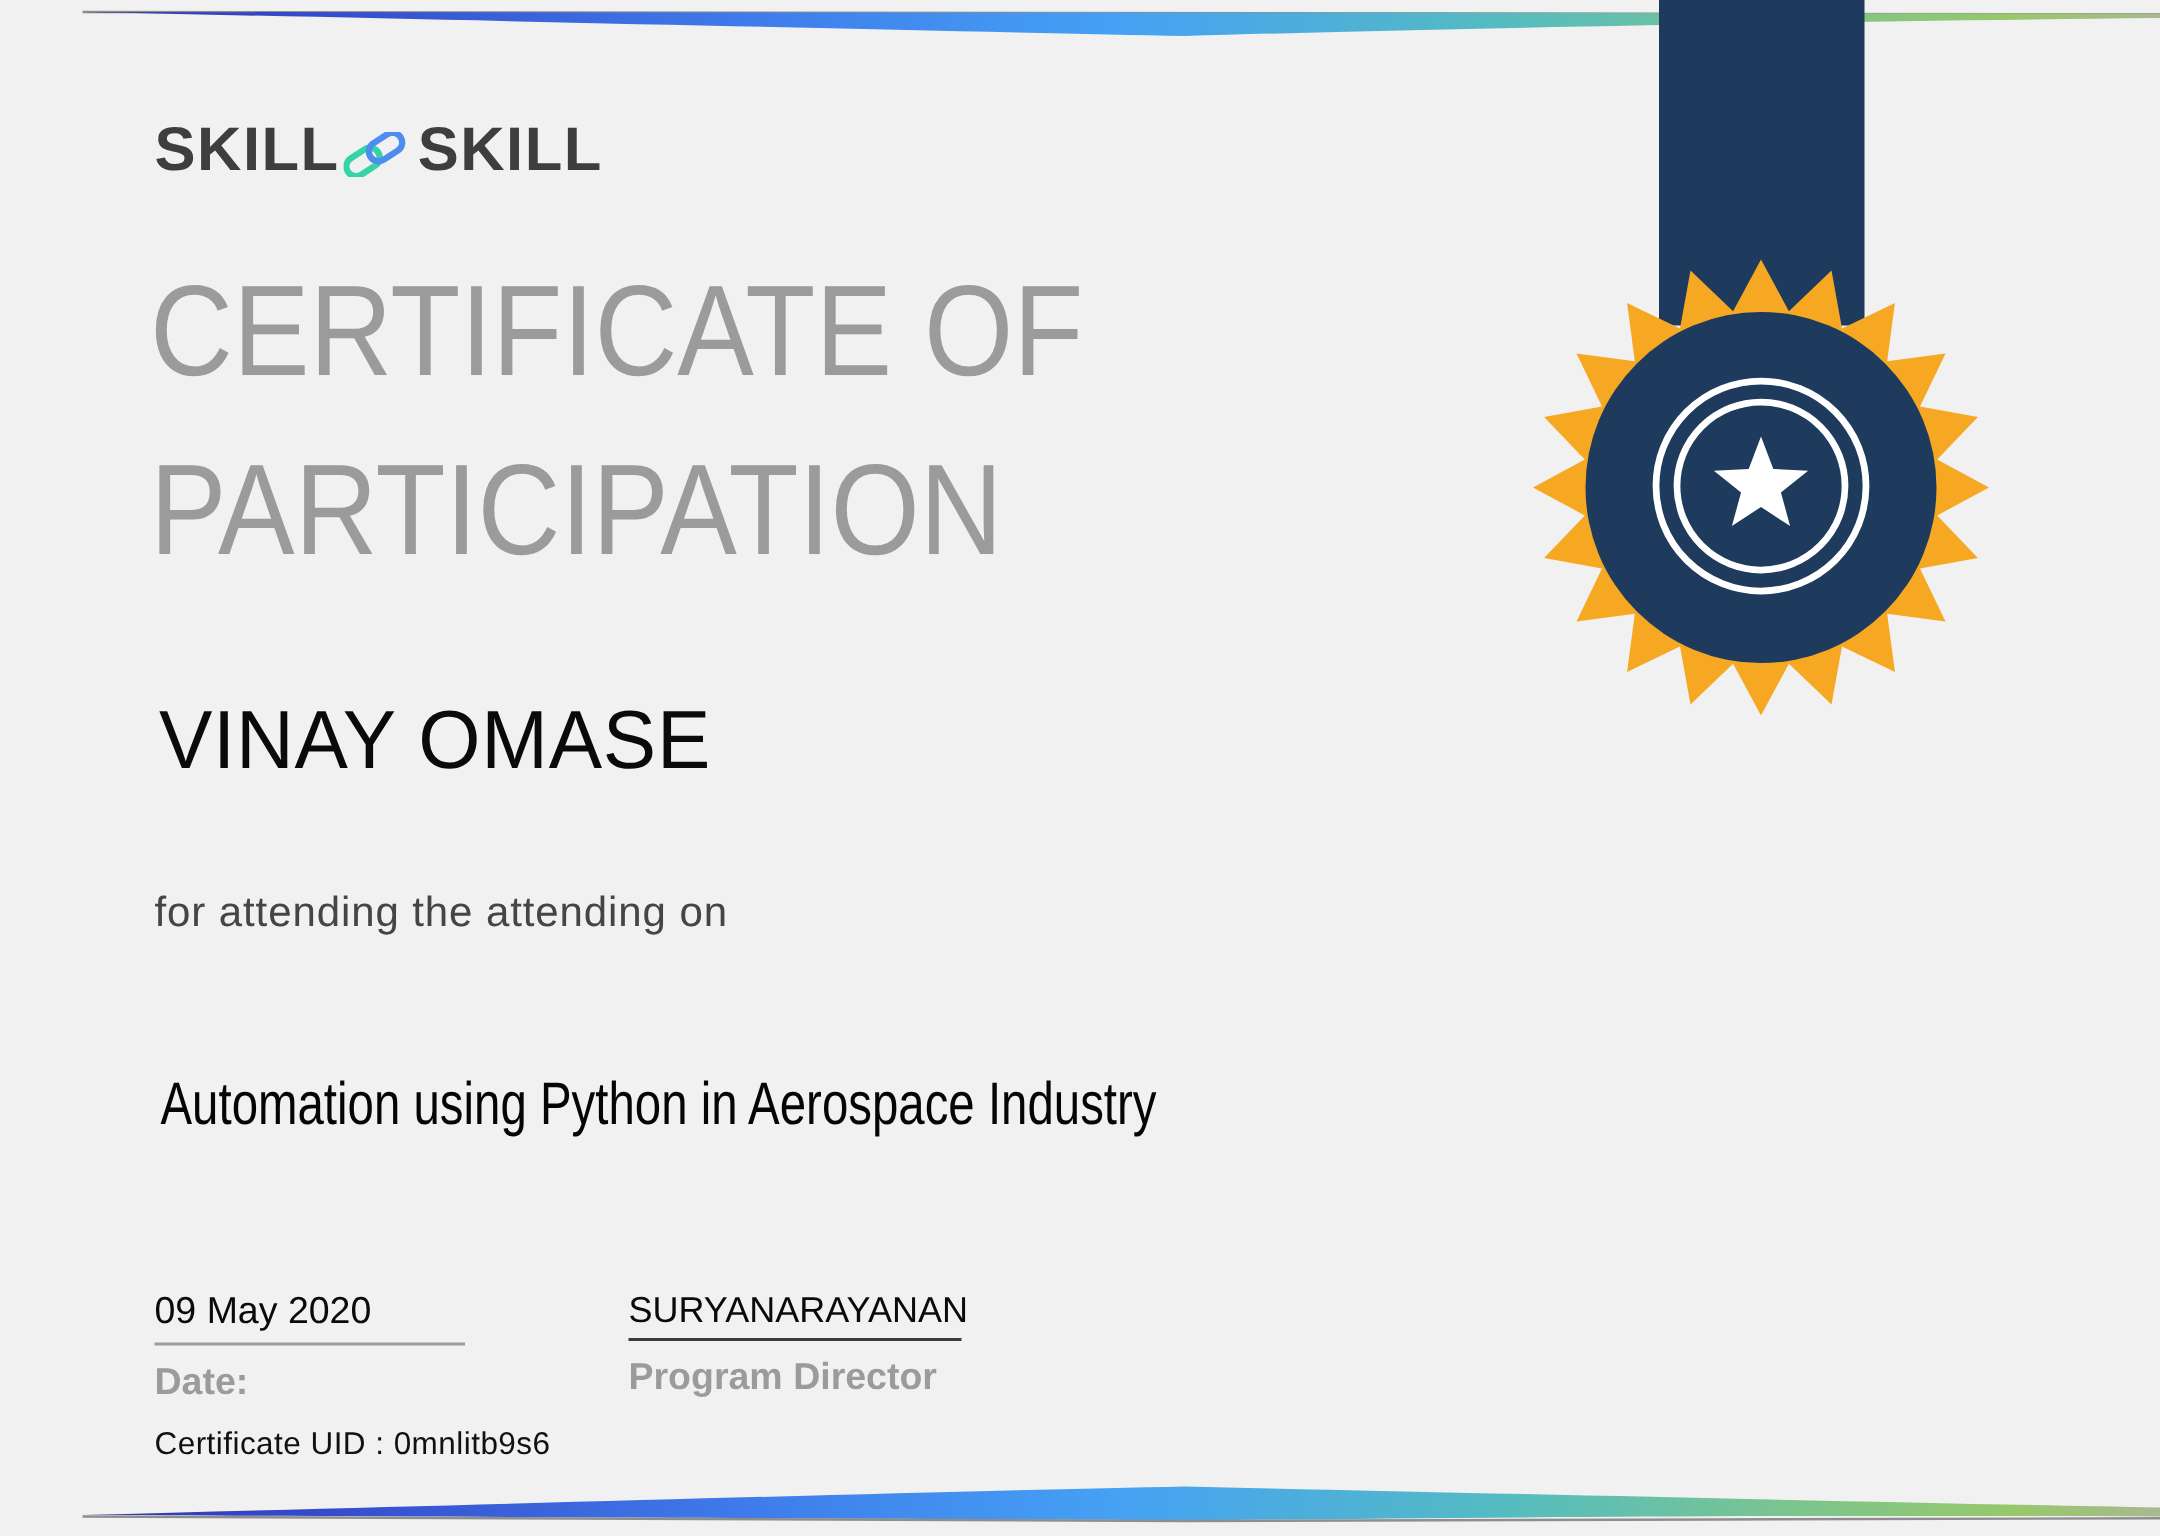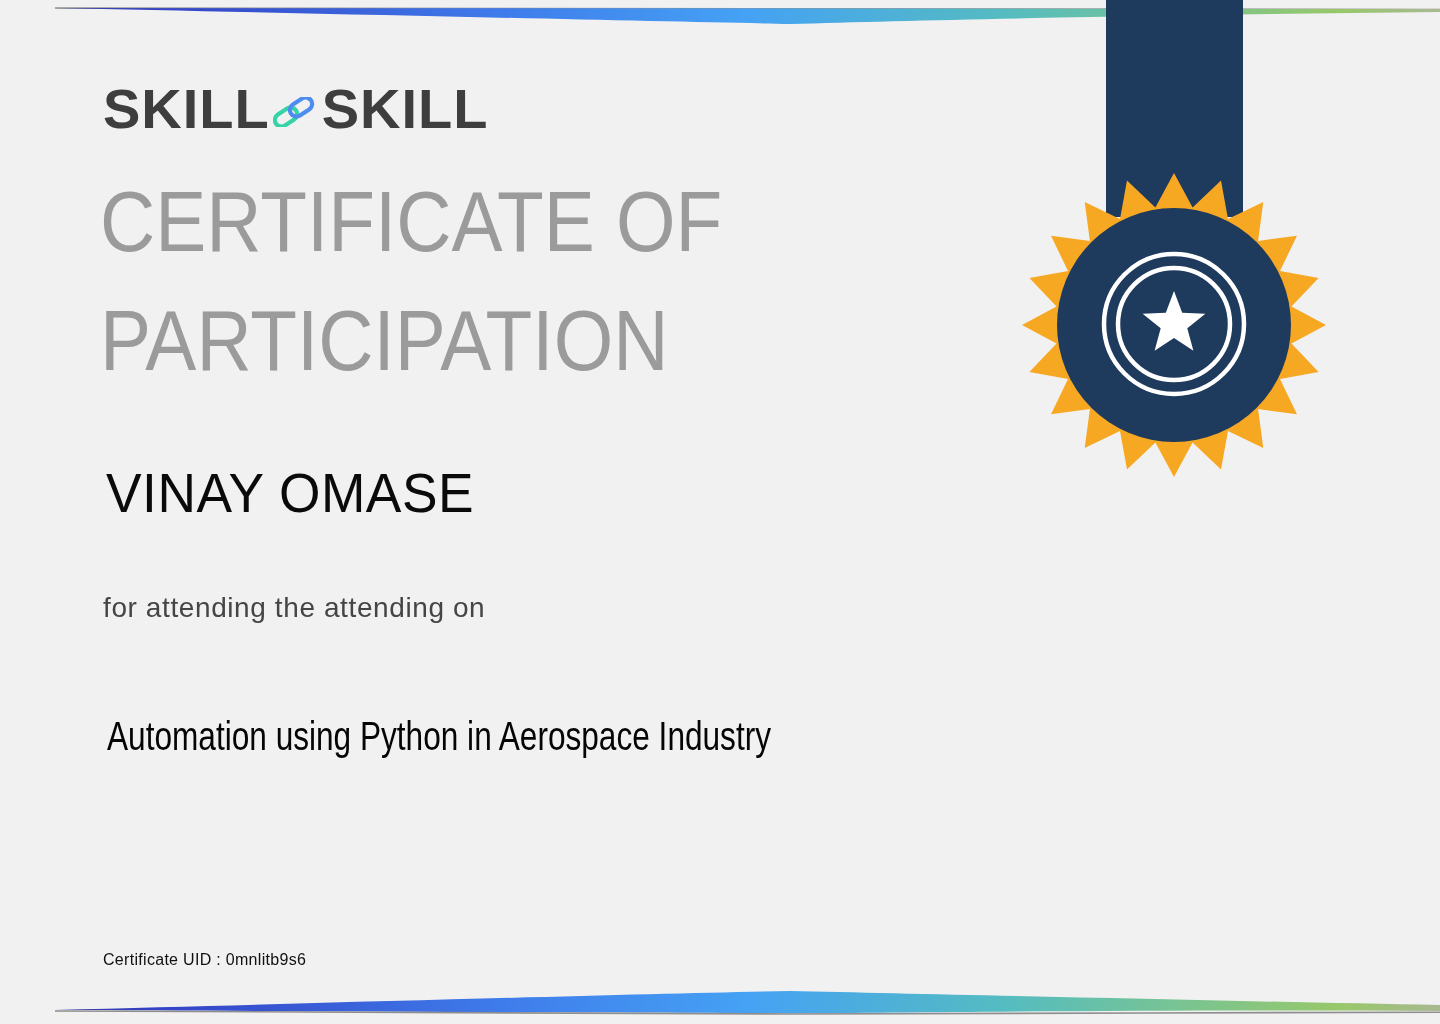--- a/index.html
+++ b/index.html
@@ -14,21 +14,21 @@
     overflow:hidden;
   }
   
   .band-top, .band-bottom{position:absolute;left:0;width:1440px;display:block;}
   .band-top{top:0;height:34px;}
   .band-bottom{bottom:0;height:40px;}
   
   .logo{
     position:absolute;left:103px;top:76px;
     display:flex;align-items:center;
-    font-weight:bold;font-size:56px;letter-spacing:1px;color:#3e3e3e;
+    font-weight:bold;font-size:41px;letter-spacing:1px;color:#3e3e3e;
   }
   .logo .link-icon{margin:6px 3px 0 3px;display:block;}
   
   .heading{
     position:absolute;left:100px;top:162px;
     font-size:86px;line-height:119px;font-weight:300;
     color:#9b9b9b;letter-spacing:0px;
     transform:scaleX(0.89);transform-origin:left top;
     white-space:nowrap;
   }
@@ -62,21 +62,21 @@
   .sig-line{height:0;border-bottom:2px solid #9b9b9b;margin-top:6px;}
   .date-block .sig-line{width:207px;}
   .director-block .sig-value{font-size:24px;}
   .director-block .sig-line{width:222px;border-bottom-color:#3c3c3c;margin-top:4px;}
   .sig-label{
     margin-top:10px;font-size:25px;font-weight:bold;color:#9b9b9b;
     white-space:nowrap;
   }
   .uid{
     position:absolute;left:103px;top:951px;
-    font-size:16px;color:#111;letter-spacing:0.3px;
+    font-size:21px;color:#111;letter-spacing:0.3px;
     white-space:nowrap;
   }
 </style>
 </head>
 <body>
 
 <div class="certificate">
 
   <svg class="band-top" viewBox="0 0 1440 34" preserveAspectRatio="none">
     <defs>
@@ -138,17 +138,27 @@
     <div>CERTIFICATE OF</div>
     <div>PARTICIPATION</div>
   </div>
 
   <div class="recipient">VINAY OMASE</div>
 
   <div class="subtitle">for attending the attending on</div>
 
   <div class="course">Automation using Python in Aerospace Industry</div>
 
+  <div class="sig-block date-block">
+    <div class="sig-value">09 May 2020</div>
+    <div class="sig-line"></div>
+    <div class="sig-label">Date:</div>
+  </div>
 
+  <div class="sig-block director-block">
+    <div class="sig-value">SURYANARAYANAN</div>
+    <div class="sig-line"></div>
+    <div class="sig-label">Program Director</div>
+  </div>
 
   <div class="uid">Certificate UID : 0mnlitb9s6</div>
 
 </div>
 
 </body></html>

